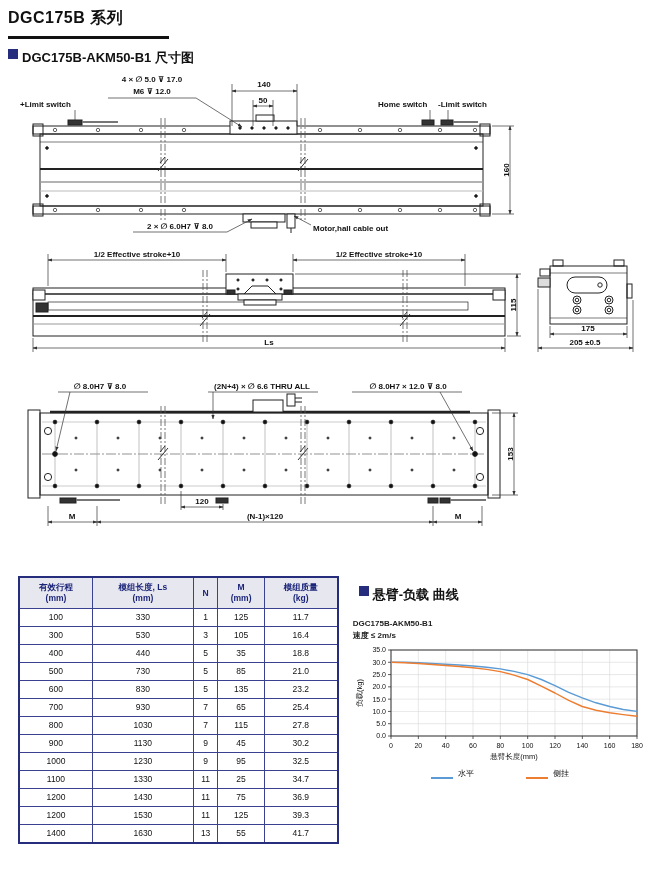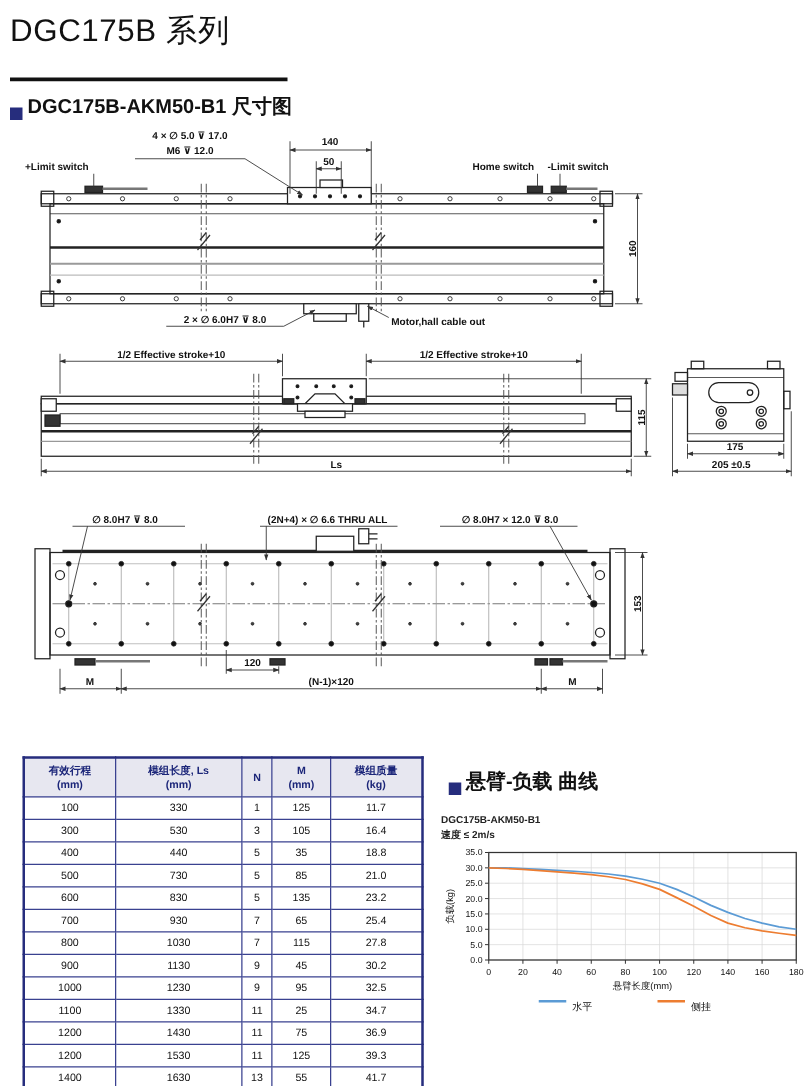--- a/index.html
+++ b/index.html
@@ -1,38 +1,38 @@
 <!DOCTYPE html>
 <html style="--navy: #262d7d;"><head>
 <meta charset="utf-8">
 <style>
   :root { --navy:#262d7d; }
   * { box-sizing:border-box; }
   html,body { margin:0; padding:0; background:#fff; }
   body { width:647px; height:869px; overflow:hidden;
          font-family:"Liberation Sans","DejaVu Sans",sans-serif; color:#111; }
-  .page-title { display:inline-block; margin:8px 0 0 8px; font-size:25px; font-weight:normal;
-                letter-spacing:.5px; padding:0 46px 21px 0; border-bottom:3px solid #111; }
-  .sec-head { display:flex; align-items:flex-end; gap:4px; margin:10px 0 0 8px;
-              font-size:16px; font-weight:bold; }
+  .page-title { display:inline-block; margin:8px 0 0 8px; font-size:16px; font-weight:bold;
+                letter-spacing:.5px; padding:0 46px 7px 0; border-bottom:3px solid #111; }
+  .sec-head { display:flex; align-items:flex-start; gap:4px; margin:10px 0 0 8px;
+              font-size:13px; font-weight:bold; }
   .sq { width:10px; height:10px; background:var(--navy); flex:0 0 auto; }
   svg.draw { display:block; }
   svg text { font-family:"Liberation Sans","DejaVu Sans",sans-serif; }
   .dimtxt { font-size:8px; font-weight:600; fill:#111; }
   .bottom-row { display:flex; margin-top:40px; padding-left:18px; }
   table.spec { border-collapse:collapse; width:327px; border:2px solid var(--navy); }
   table.spec th { background:#e7e7f0; color:#1c2679; font-size:8.5px; font-weight:bold;
                   border:1px solid #3a4190; padding:4px 1px; line-height:1.3; white-space:pre-line; }
   table.spec td { font-size:8.5px; text-align:center; border:1px solid #3a4190;
                   padding:4px 1px; line-height:9px; }
   .chart-col { width:300px; margin-left:14px; }
   .chart-titles { text-align:left; margin-top:14px; font-size:8px; font-weight:600;
                   line-height:1.5; color:#222; }
   .legend { display:flex; justify-content:center; gap:52px; margin-top:2px; font-size:8px; }
-  .legend .item { display:flex; align-items:flex-start; gap:5px; }
+  .legend .item { display:flex; align-items:flex-end; gap:5px; }
   .legend .line { width:22px; height:2px; display:inline-block; }
 </style>
 </head>
 <body>
 
 
 
 <h1 class="page-title">DGC175B 系列</h1>
 
 <div class="sec-head">

